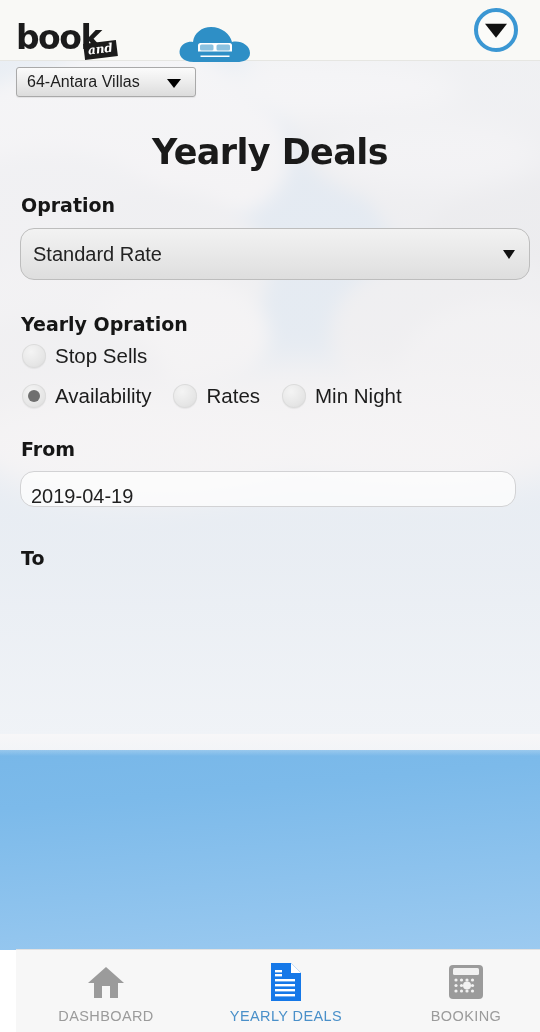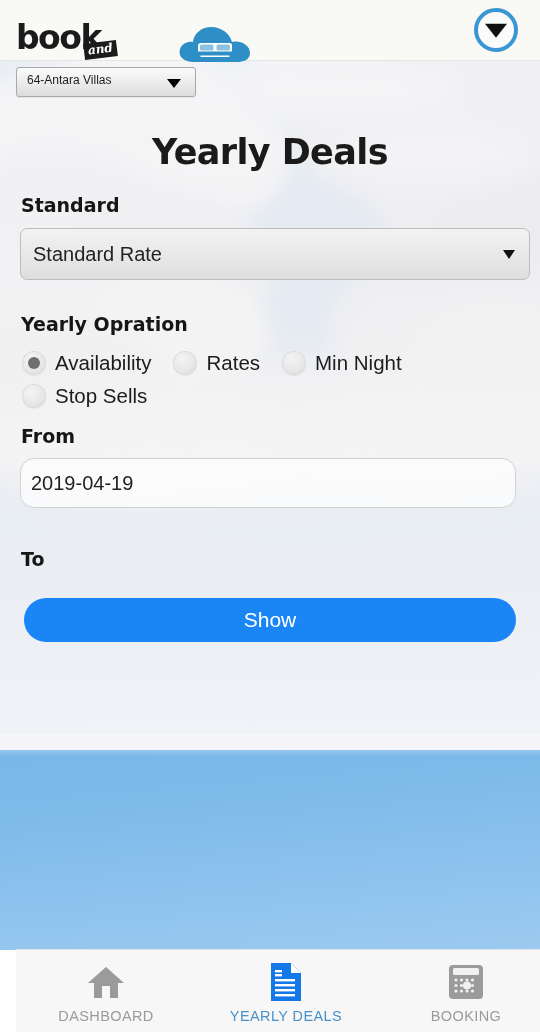--- a/index.html
+++ b/index.html
@@ -162,21 +162,21 @@
     z-index: 15;
     background: linear-gradient(180deg, #fbfbfb 0%, #ececec 52%, #dcdcdc 100%);
     border: 1px solid #a9a9a9;
     border-radius: 3px;
     box-sizing: border-box;
     box-shadow: 0 1px 1px rgba(0,0,0,0.07);
   }
   .property-select .label {
     position: absolute;
     left: 10px; top: 5px;
-    font-size: 12px;
+    font-size: 16px;
     color: #1e1e1e;
     white-space: nowrap;
   }
   .property-select .caret {
     position: absolute;
     right: 14px; top: 11px;
     width: 0; height: 0;
     border-left: 7px solid transparent;
     border-right: 7px solid transparent;
     border-top: 9px solid #000000;
@@ -201,30 +201,30 @@
   .field-label {
     margin: 0;
     padding: 0 0 0 21px;
     font-family: "DejaVu Sans", sans-serif;
     font-size: 19px;
     font-weight: bold;
     color: #161616;
   }
   .lbl-rateplan { margin-top: 22px; }
   .lbl-operation { margin-top: 33px; }
-  .lbl-from { margin-top: 17px; }
+  .lbl-from { margin-top: 30px; }
   .lbl-to { margin-top: 40px; }
 
   .rateplan-select {
     position: relative;
     margin: 12px 10px 0 20px;
     height: 52px;
     background: linear-gradient(180deg, #f2f2f2 0%, #e9e9e9 48%, #dedede 100%);
     border: 1px solid #bdbdbd;
-    border-radius: 7px;
+    border-radius: 14px;
     box-sizing: border-box;
   }
   .rateplan-select .value {
     position: absolute;
     left: 12px; top: 14px;
     font-size: 20px;
     color: #232323;
   }
   .rateplan-select .caret {
     position: absolute;
@@ -268,21 +268,21 @@
   .radio-text {
     margin-left: 9px;
     font-size: 20.5px;
     color: #1c1c1c;
   }
 
   
   .date-input {
     position: relative;
     margin: 11px 24px 0 20px;
-    height: 50px;
+    height: 36px;
     background: rgba(252,252,253,0.80);
     border: 1px solid #d2d2d4;
     border-radius: 14px;
     box-sizing: border-box;
   }
   .date-input .value {
     position: absolute;
     left: 10px; top: 13px;
     font-size: 20px;
     color: #1f1f1f;
@@ -390,58 +390,57 @@
 
   <div class="property-select">
     <span class="label">64-Antara Villas</span>
     <span class="caret"></span>
   </div>
 
   <div class="content">
 
     <h1 class="page-title">Yearly Deals</h1>
 
-    <div class="field-label lbl-rateplan">Standard</div>
+    <div class="field-label lbl-rateplan">Opration</div>
     <div class="rateplan-select">
       <span class="value">Standard Rate</span>
       <span class="caret"></span>
     </div>
 
     <div class="field-label lbl-operation">Yearly Opration</div>
+
+    <div class="radio-row second">
+      <label class="radio-opt">
+        <span class="radio-dot"></span>
+        <span class="radio-text">Stop Sells</span>
+      </label>
+    </div>
 
     <div class="radio-row first">
       <label class="radio-opt">
         <span class="radio-dot checked"></span>
         <span class="radio-text">Availability</span>
       </label>
       <label class="radio-opt">
         <span class="radio-dot"></span>
         <span class="radio-text">Rates</span>
       </label>
       <label class="radio-opt">
         <span class="radio-dot"></span>
         <span class="radio-text">Min Night</span>
       </label>
     </div>
 
-    <div class="radio-row second">
-      <label class="radio-opt">
-        <span class="radio-dot"></span>
-        <span class="radio-text">Stop Sells</span>
-      </label>
-    </div>
-
     <div class="field-label lbl-from">From</div>
     <div class="date-input">
       <span class="value">2019-04-19</span>
     </div>
 
     <div class="field-label lbl-to">To</div>
 
-    <button class="show-btn">Show</button>
   </div>
 
   <div class="bottom-nav">
 
     <div class="nav-item">
       <span class="nav-icon">
         <svg width="40" height="36" viewBox="0 0 40 36">
           <path d="M20 3 L38 19 L32 19 L32 34 L24 34 L24 22 L16 22 L16 34 L8 34 L8 19 L2 19 Z" fill="#9b9b9b"></path>
         </svg>
       </span>

